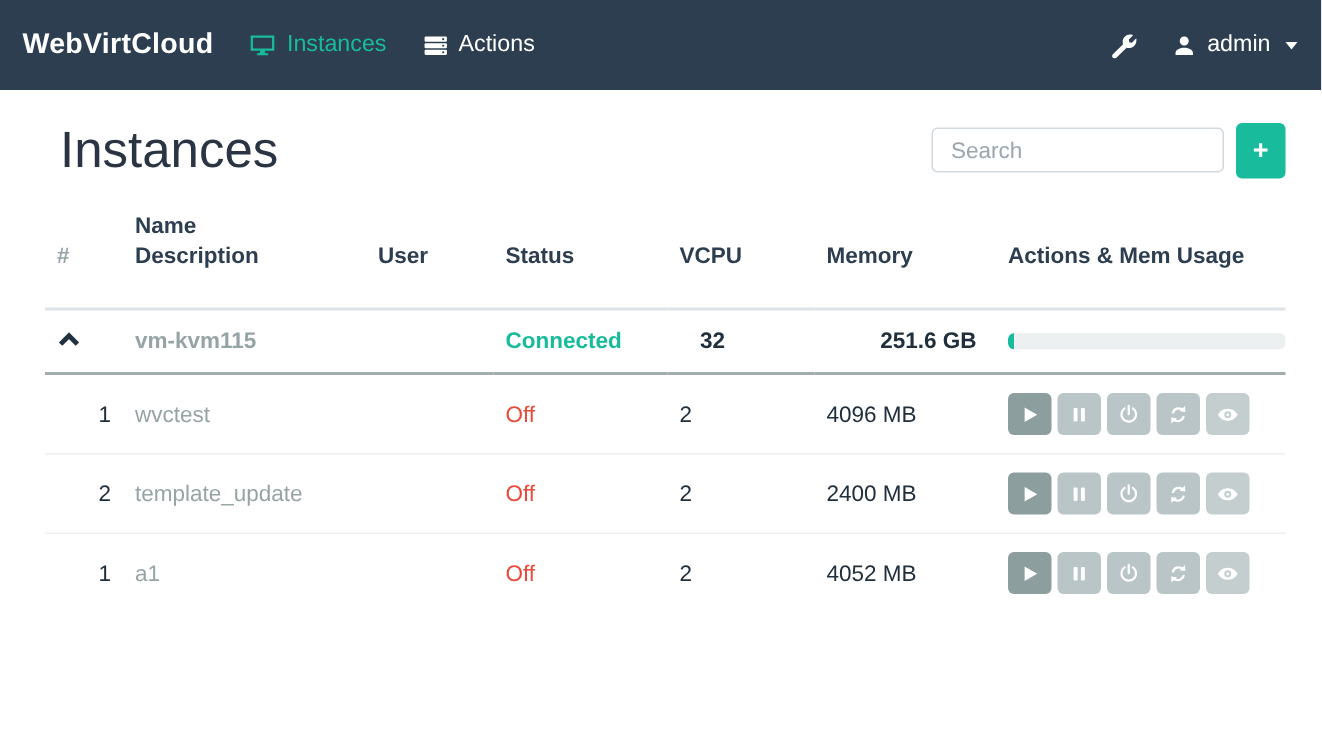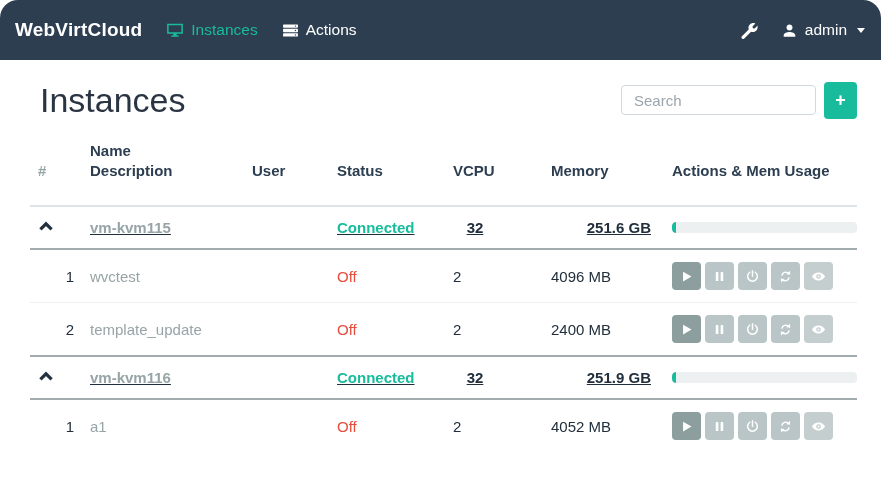--- a/index.html
+++ b/index.html
@@ -1,19 +1,19 @@
 <!DOCTYPE html>
 <html><head>
 <meta charset="utf-8">
 <title>WebVirtCloud</title>
 <style>
   html,body{margin:0;padding:0;}
   .screen{
     width:881px;height:488px;background:#fff;overflow:hidden;
-    font-family:"Liberation Sans",sans-serif;color:#212f3d;position:relative;border-radius:18px;
+    font-family:"Liberation Sans",sans-serif;color:#212f3d;position:relative;
   }
   
   .navbar{height:60px;background:#2c3e50;display:flex;align-items:center;padding:0 16px 0 15px;box-sizing:border-box;}
   .brand{color:#fff;font-size:19px;font-weight:bold;margin-right:24px;cursor:pointer;letter-spacing:.2px;}
   .nav-item{display:flex;align-items:center;gap:7px;color:#fff;font-size:15.5px;margin-right:24px;cursor:pointer;}
   .nav-item.active{color:#18bc9c;}
   .nav-item svg{display:block;}
   .nav-right{margin-left:auto;display:flex;align-items:flex-end;gap:24px;}
   .icon-btn{display:flex;align-items:center;cursor:pointer;}
   .user-menu{display:flex;align-items:center;gap:8px;color:#fff;font-size:15.5px;cursor:pointer;}
@@ -27,21 +27,21 @@
     padding:8px 12px;font-size:15px;font-family:"Liberation Sans",sans-serif;color:#2c3e50;outline:none;}
   .search-input::placeholder{color:#9ba5ad;}
   .add-btn{width:33px;height:37px;background:#18bc9c;border:none;border-radius:4px;color:#fff;
     font-size:18px;font-weight:bold;display:flex;align-items:center;justify-content:center;cursor:pointer;line-height:1;}
   
   table{border-collapse:collapse;table-layout:fixed;width:100%;margin-top:12px;font-size:15px;}
   th{text-align:left;padding:8px 8px 24px;color:#2c3e50;font-weight:bold;vertical-align:bottom;
      border-bottom:2px solid #dde3e7;line-height:1.35;}
   th.col-index{color:#95a5a6;}
   td{padding:12px 8px;vertical-align:middle;}
-  tr.host td{border-top:2px solid #a2abad;border-bottom:2px solid #a2abad;font-weight:bold;color:#212f3d;text-decoration:underline;}
+  tr.host td{border-top:2px solid #a2abad;border-bottom:2px solid #a2abad;font-weight:bold;color:#212f3d;}
   tr.inst td{border-top:1px solid #ecf0f1;}
   td.cell-index{text-align:right;color:#212f3d;}
   td.cell-toggle{padding-top:10px;padding-bottom:10px;}
   .name-link{color:#97a4a6;text-decoration:none;cursor:pointer;}
   .status-connected{color:#18bc9c;}
   .status-off{color:#e74c3c;}
   tr.host td.cell-vcpu{text-align:center;padding-right:46px;}
   tr.host td.cell-memory{text-align:right;padding-right:13px;}
   td.cell-actions{padding-right:0;}
   .toggle-btn{background:none;border:none;padding:0;cursor:pointer;display:block;}
@@ -284,41 +284,20 @@
               </button><button class="act eye">
                 <span>
                   <svg viewBox="0 0 24 24">
                     <use href="#i-eye"></use>
                   </svg>
                 </span>
               </button>
           </td>
         </tr>
 
-        <tr class="host">
-          <td class="cell-toggle">
-            <button class="toggle-btn">
-              <span>
-                <svg width="16" height="16" viewBox="0 0 16 16">
-                    <use href="#i-chevron-up"></use>
-                  </svg>
-              </span>
-            </button>
-          </td>
-          <td><span class="name-link">vm-kvm116</span></td>
-          <td></td>
-          <td><span class="status-connected">Connected</span></td>
-          <td class="cell-vcpu">32</td>
-          <td class="cell-memory">251.9 GB</td>
-          <td class="cell-actions">
-            <div class="progress">
-              <div class="progress-fill" style="width: 2%;"></div>
-            </div>
-          </td>
-        </tr>
 
         <tr class="inst">
           <td class="cell-index">1</td>
           <td><span class="name-link">a1</span></td>
           <td></td>
           <td><span class="status-off">Off</span></td>
           <td>2</td>
           <td>4052 MB</td>
           <td class="cell-actions">
             <button class="act play">

